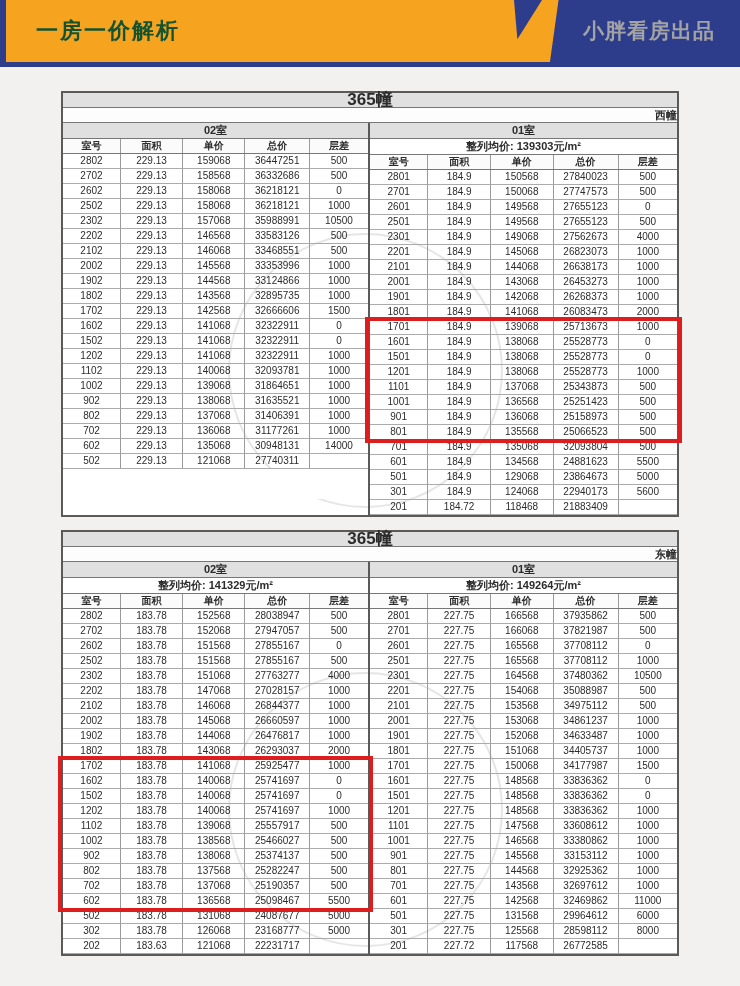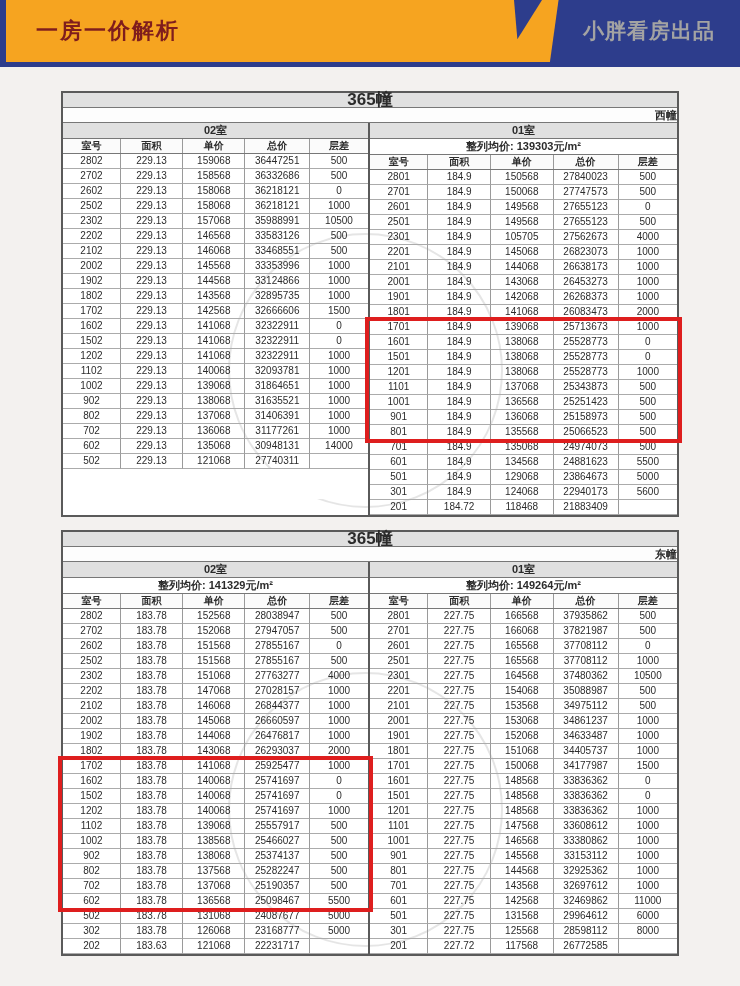--- a/index.html
+++ b/index.html
@@ -17,21 +17,21 @@
     font-family:"Liberation Sans","DejaVu Sans",sans-serif;
     color:#2b2b2b;
     overflow:hidden;
     position:relative;
   }
   
   .banner{position:relative;height:62px;background:var(--orange);overflow:hidden;}
   .left-notch{position:absolute;left:0;top:0;width:6px;height:100%;background:var(--navy);}
   .banner-title{
     position:absolute;left:36px;top:50%;transform:translateY(-50%);
-    color:#7f1d1d;font-size:22px;font-weight:bold;letter-spacing:2px;
+    color:#14532d;font-size:22px;font-weight:bold;letter-spacing:2px;
   }
   .ribbon-wedge{
     position:absolute;left:514px;top:0;width:28px;height:48px;
     background:var(--navy);
     clip-path:polygon(0 0,100% 0,12% 82%);
   }
   .ribbon{
     position:absolute;right:0;top:0;height:100%;width:216px;
     background:var(--navy);
     clip-path:polygon(16% 0,100% 0,100% 100%,12% 100%);
@@ -316,21 +316,21 @@
           <div class="data-row">
             <span>2501</span>
             <span>184.9</span>
             <span>149568</span>
             <span>27655123</span>
             <span>500</span>
           </div>
           <div class="data-row">
             <span>2301</span>
             <span>184.9</span>
-            <span>105705</span>
+            <span>149068</span>
             <span>27562673</span>
             <span>4000</span>
           </div>
           <div class="data-row">
             <span>2201</span>
             <span>184.9</span>
             <span>145068</span>
             <span>26823073</span>
             <span>1000</span>
           </div>
@@ -415,21 +415,21 @@
             <span>801</span>
             <span>184.9</span>
             <span>135568</span>
             <span>25066523</span>
             <span>500</span>
           </div>
           <div class="data-row">
             <span>701</span>
             <span>184.9</span>
             <span>135068</span>
-            <span>24974073</span>
+            <span>32093804</span>
             <span>500</span>
           </div>
           <div class="data-row">
             <span>601</span>
             <span>184.9</span>
             <span>134568</span>
             <span>24881623</span>
             <span>5500</span>
           </div>
           <div class="data-row">

